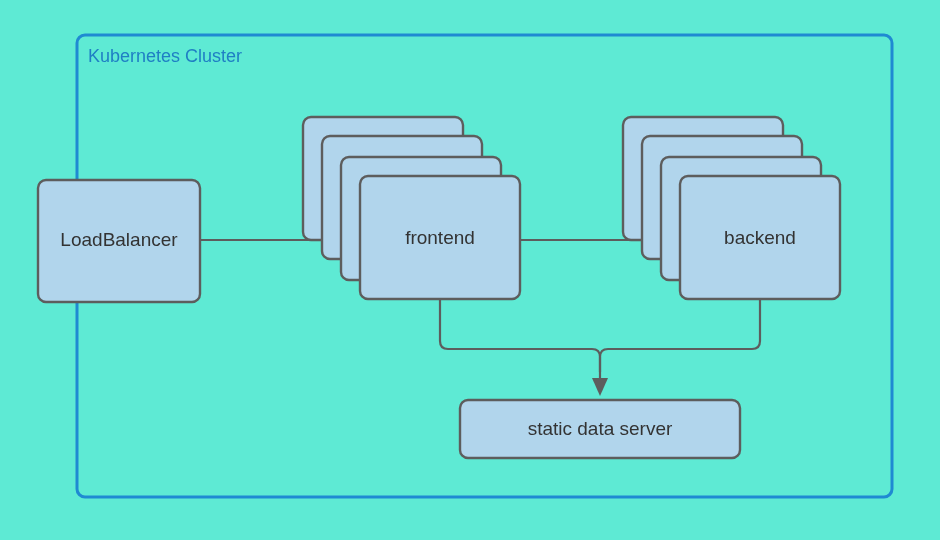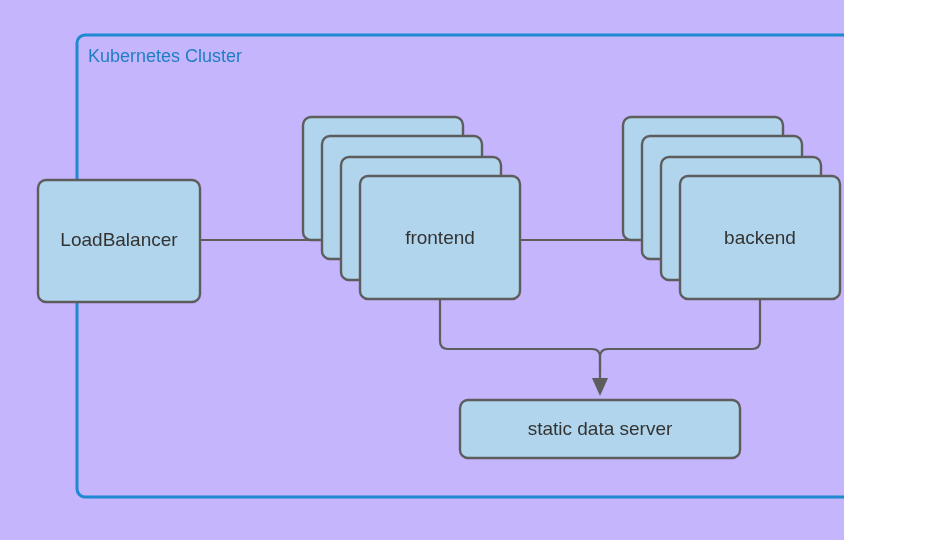--- a/index.html
+++ b/index.html
@@ -5,23 +5,23 @@
   html, body {
     margin: 0;
     padding: 0;
     background: #ffffff;
   }
   body {
     font-family: "Liberation Sans", sans-serif;
   }
   #canvas {
     position: relative;
-    width: 844px;
+    width: 940px;
     height: 540px;
-    background: #c4b5fd;
+    background: #5eead4;
     overflow: hidden;
   }
   #diagram-svg {
     position: absolute;
     left: 0;
     top: 0;
     width: 940px;
     height: 540px;
   }
   .node-label {

